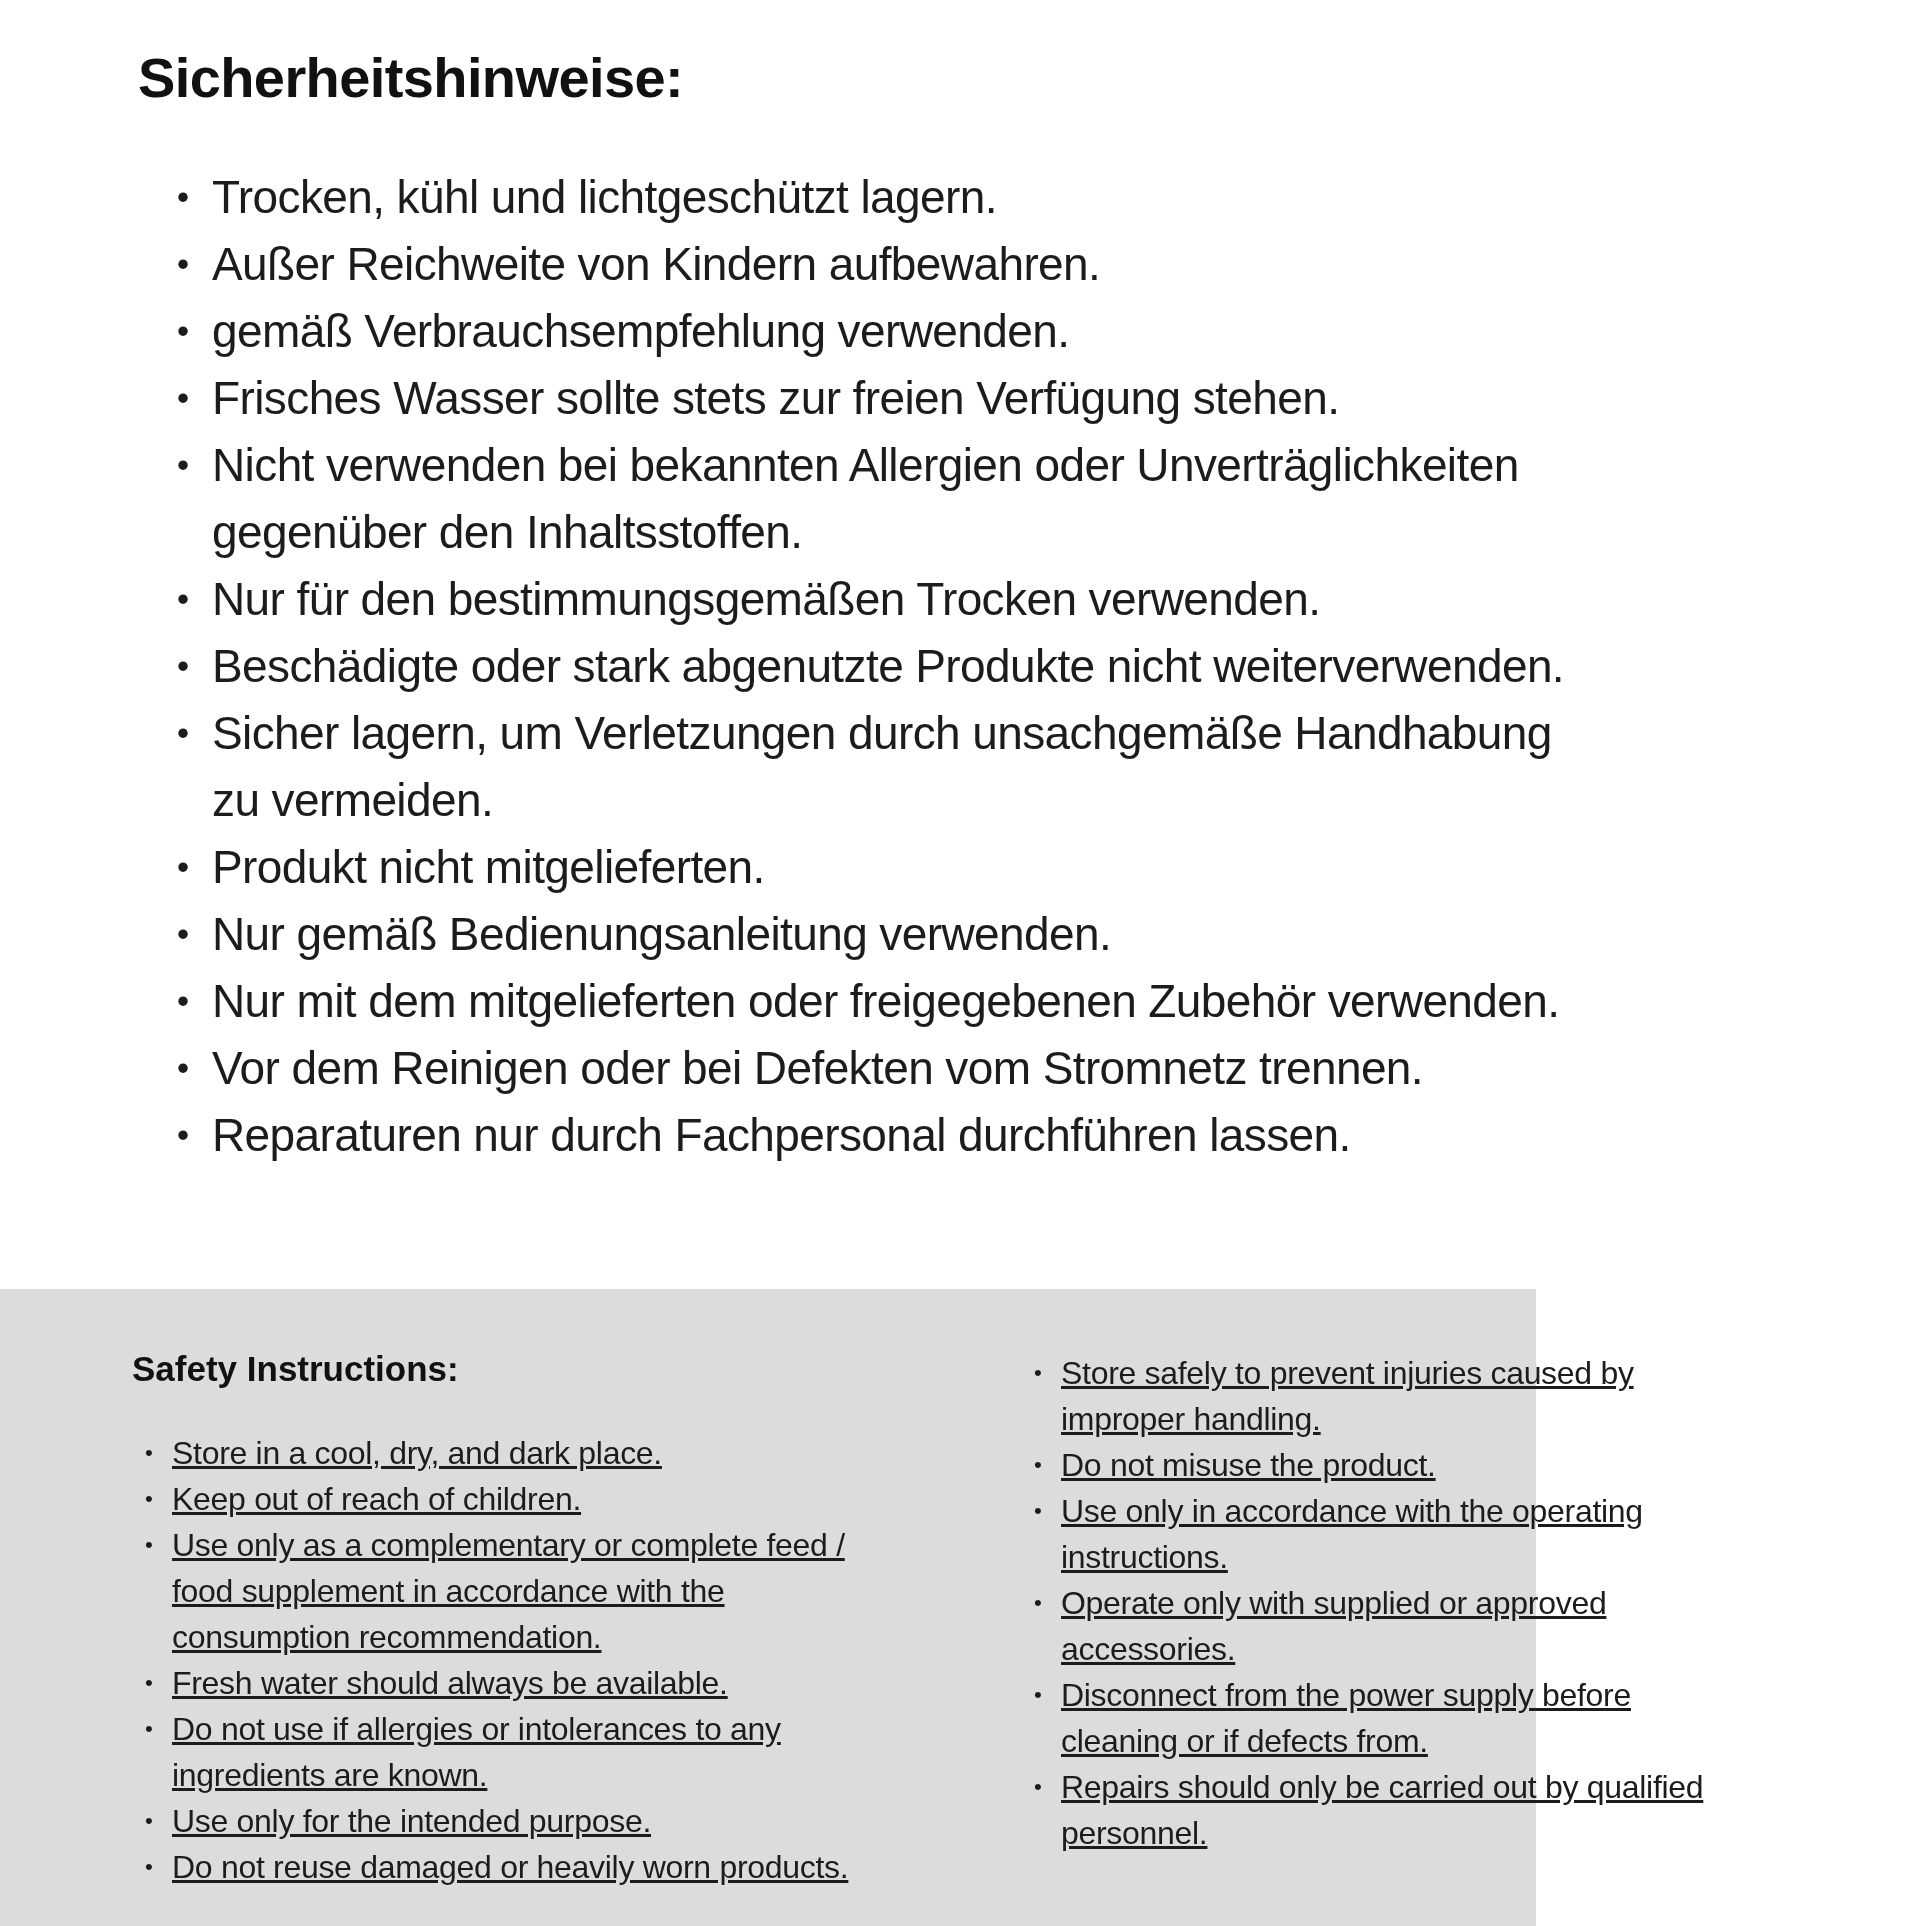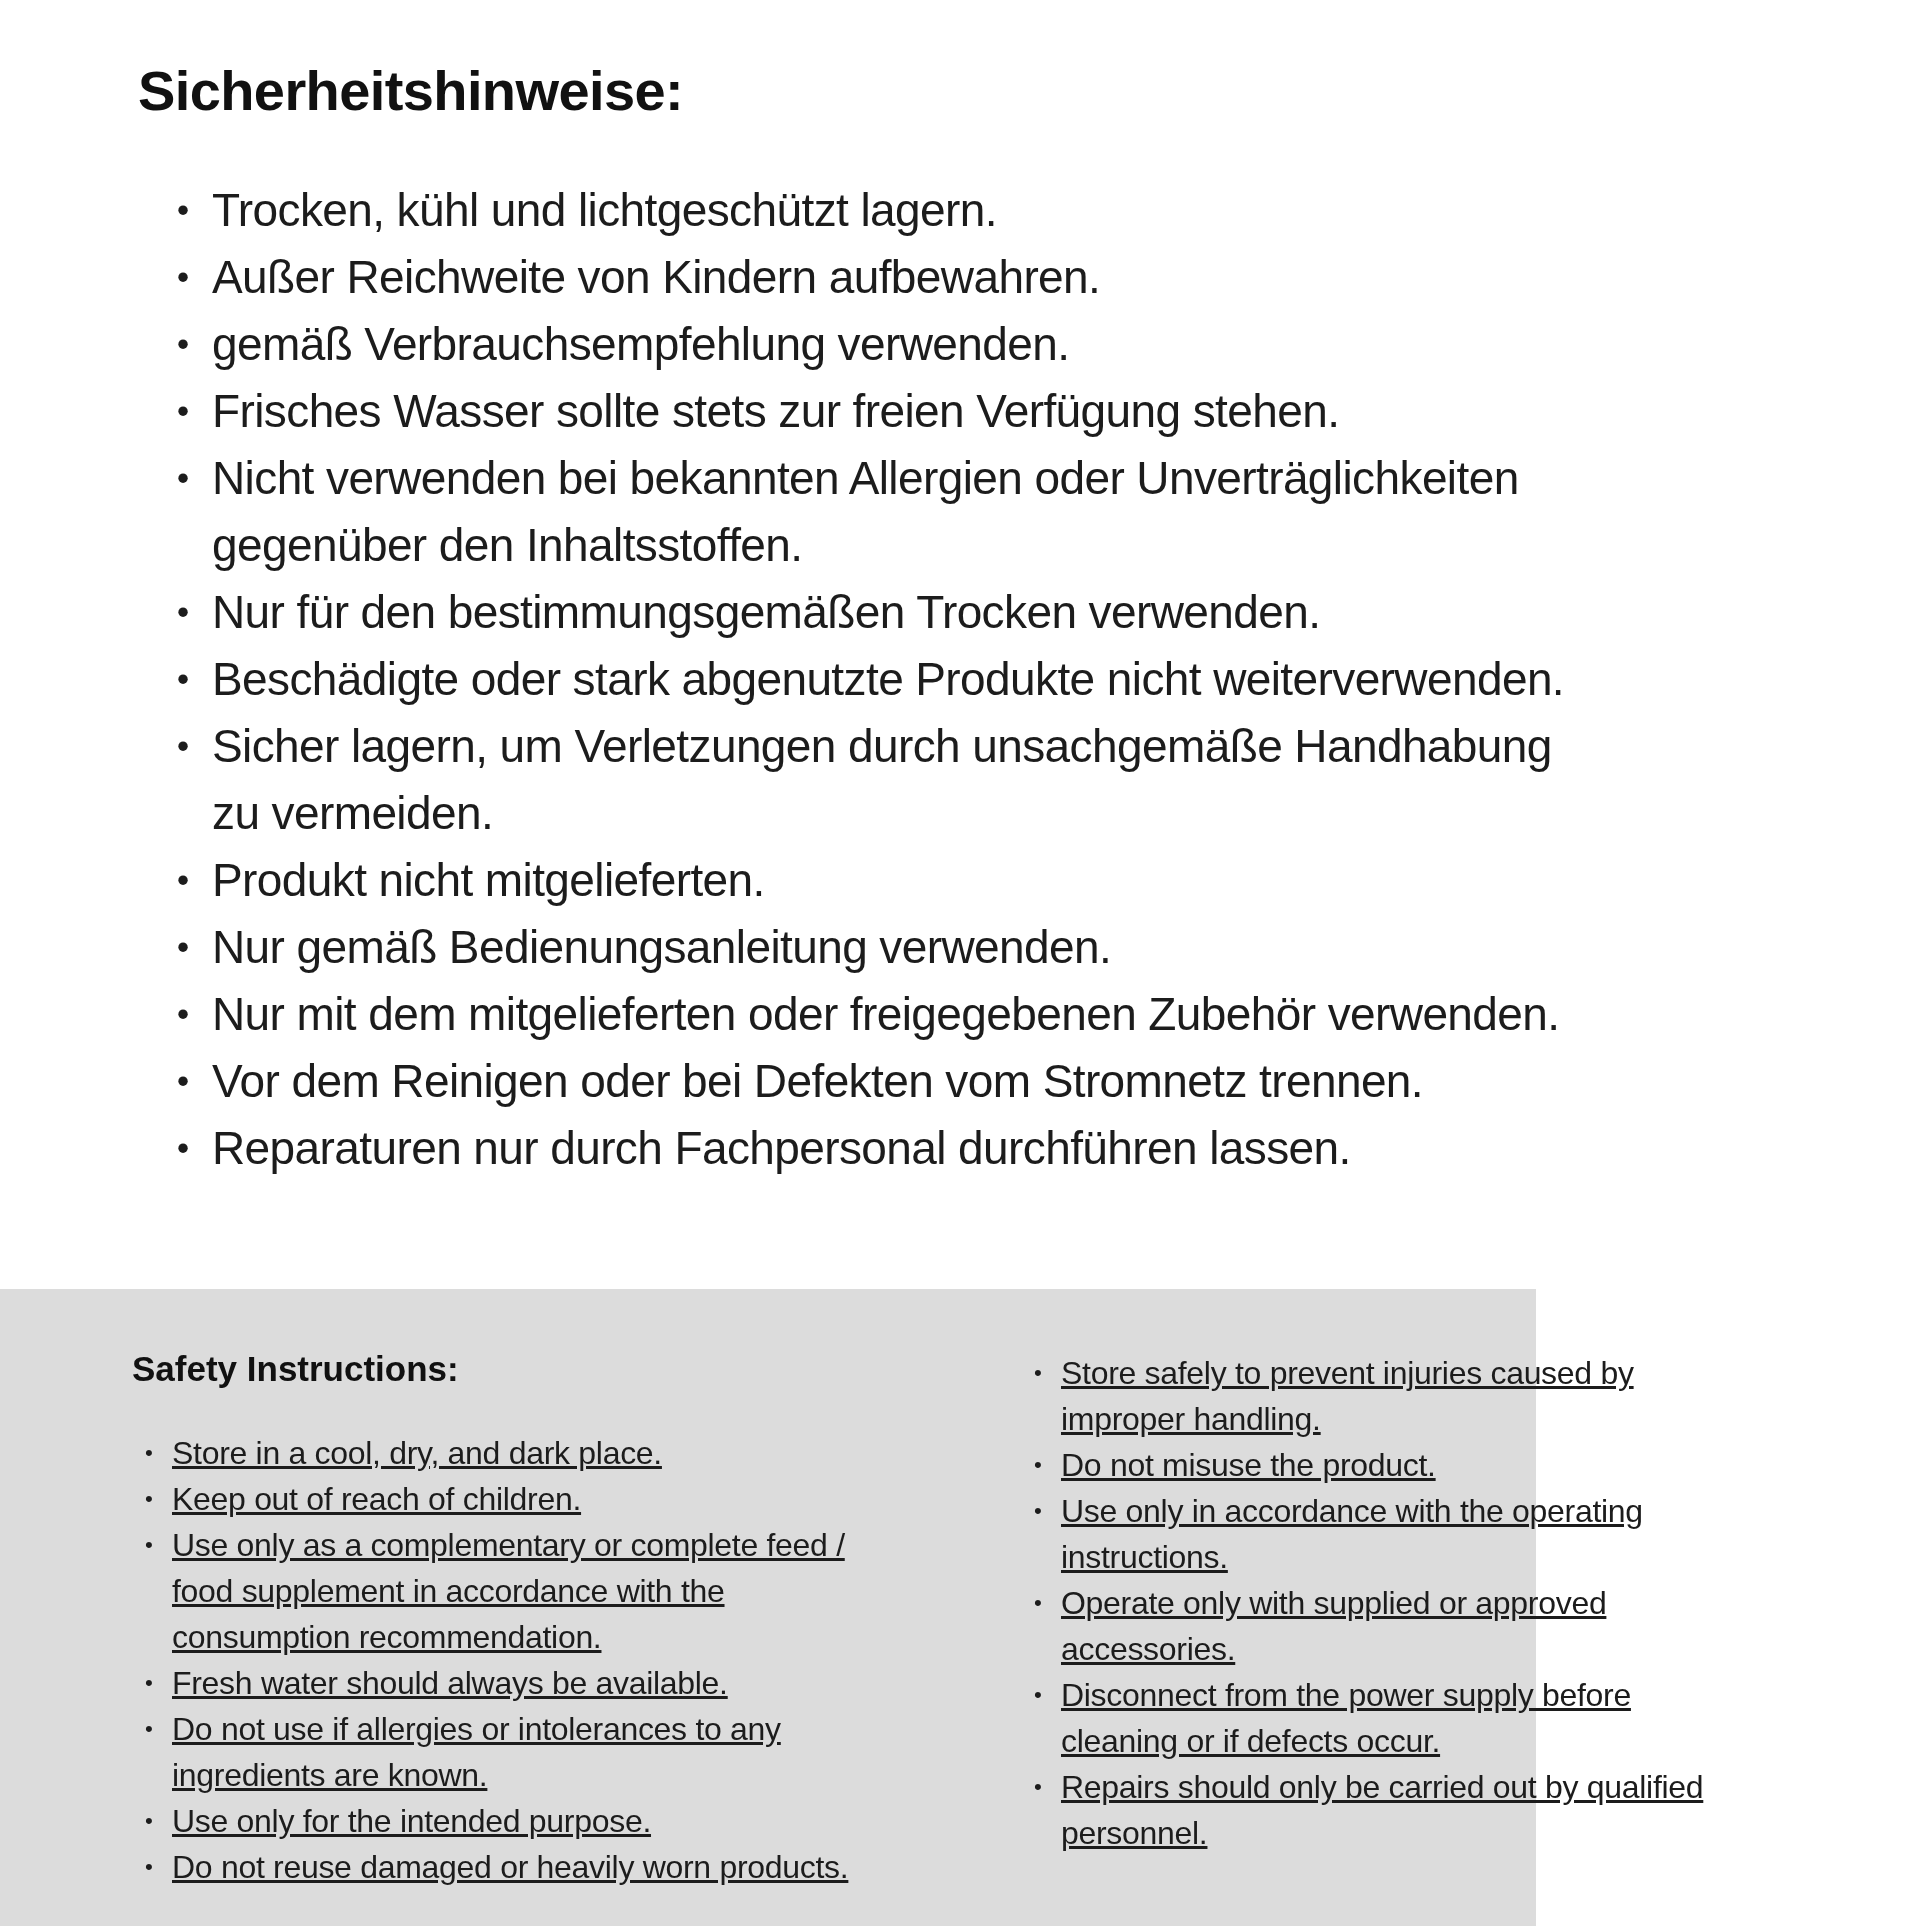--- a/index.html
+++ b/index.html
@@ -17,21 +17,21 @@
     overflow: hidden;
   }
 
   
   .top-section {
     position: absolute;
     top: 0; left: 0;
     width: 1926px;
     height: 1289px;
     background: #ffffff;
-    padding: 63px 0 0 138px;
+    padding: 50px 0 0 138px;
     box-sizing: border-box;
   }
   .de-title {
     margin: 0;
     font-size: 56px;
     line-height: 56px;
     font-weight: 700;
     letter-spacing: -0.6px;
     color: #111111;
   }
@@ -197,21 +197,21 @@
         <div class="en-item">
           <div class="en-line">Use only in accordance with the operating</div>
           <div class="en-line">instructions.</div>
         </div>
         <div class="en-item">
           <div class="en-line">Operate only with supplied or approved</div>
           <div class="en-line">accessories.</div>
         </div>
         <div class="en-item">
           <div class="en-line">Disconnect from the power supply before</div>
-          <div class="en-line">cleaning or if defects occur.</div>
+          <div class="en-line">cleaning or if defects from.</div>
         </div>
         <div class="en-item">
           <div class="en-line">Repairs should only be carried out by qualified</div>
           <div class="en-line">personnel.</div>
         </div>
       </div>
     </div>
 
   </div>
 </div>

